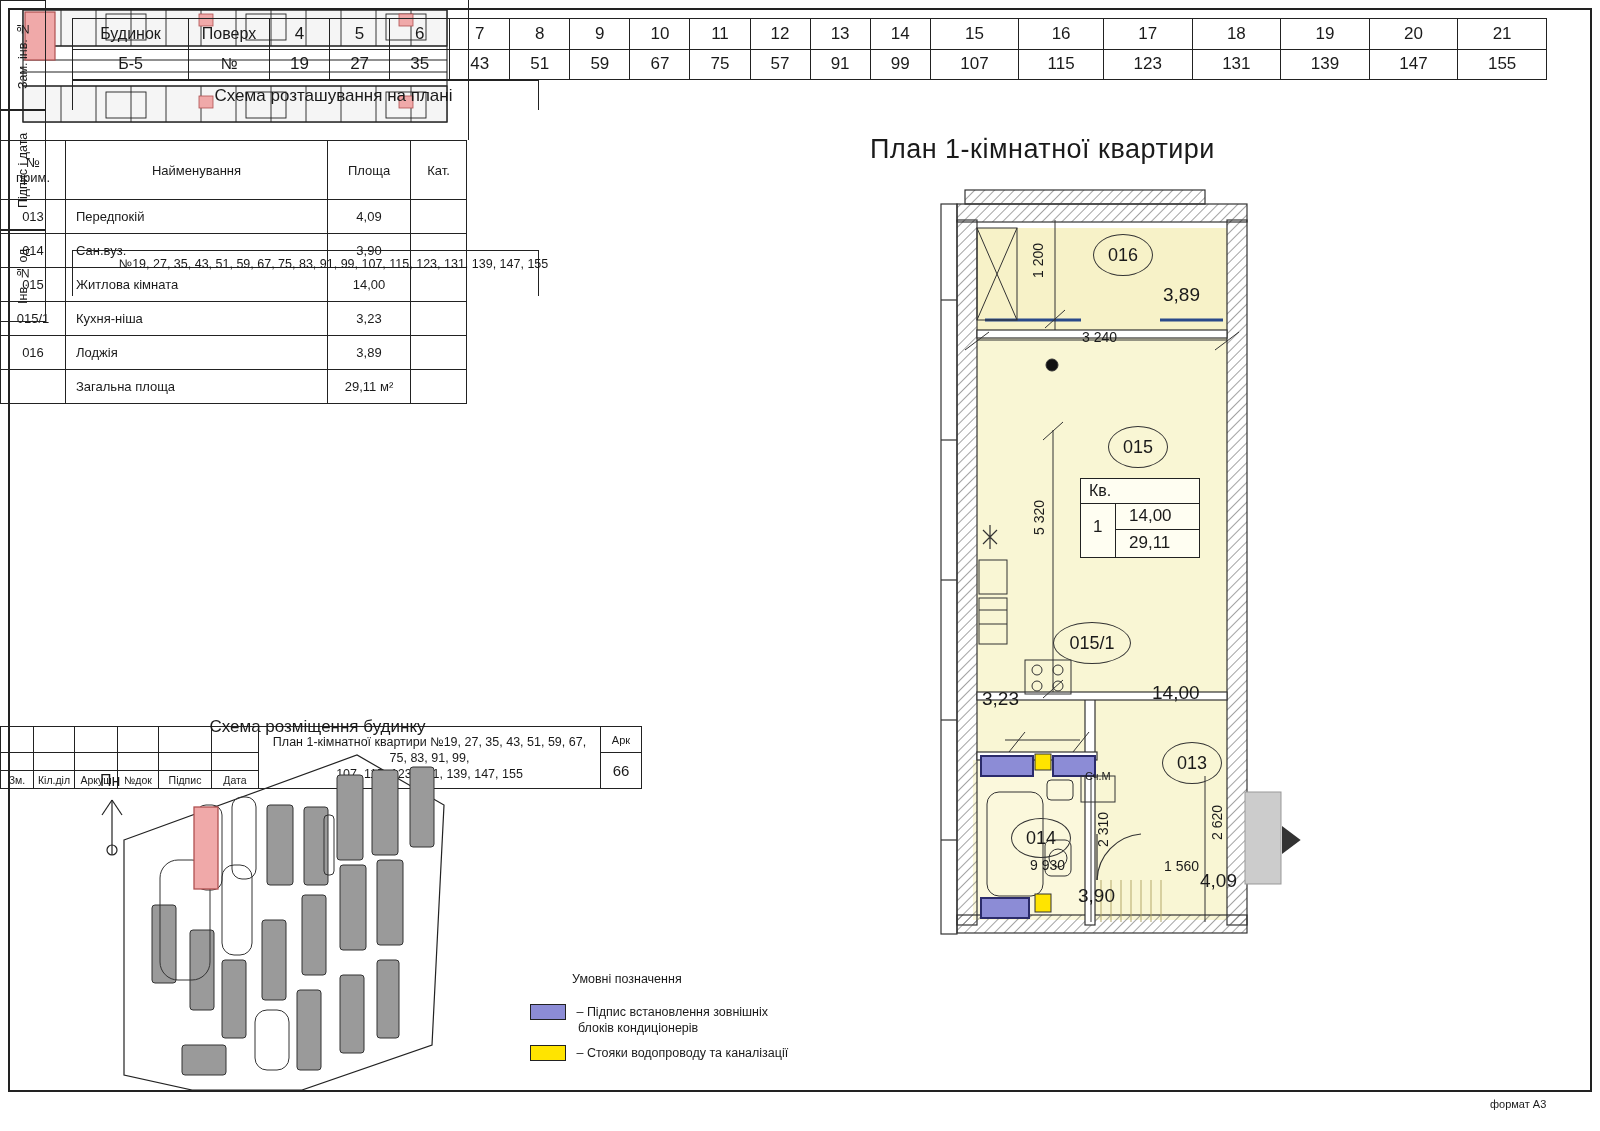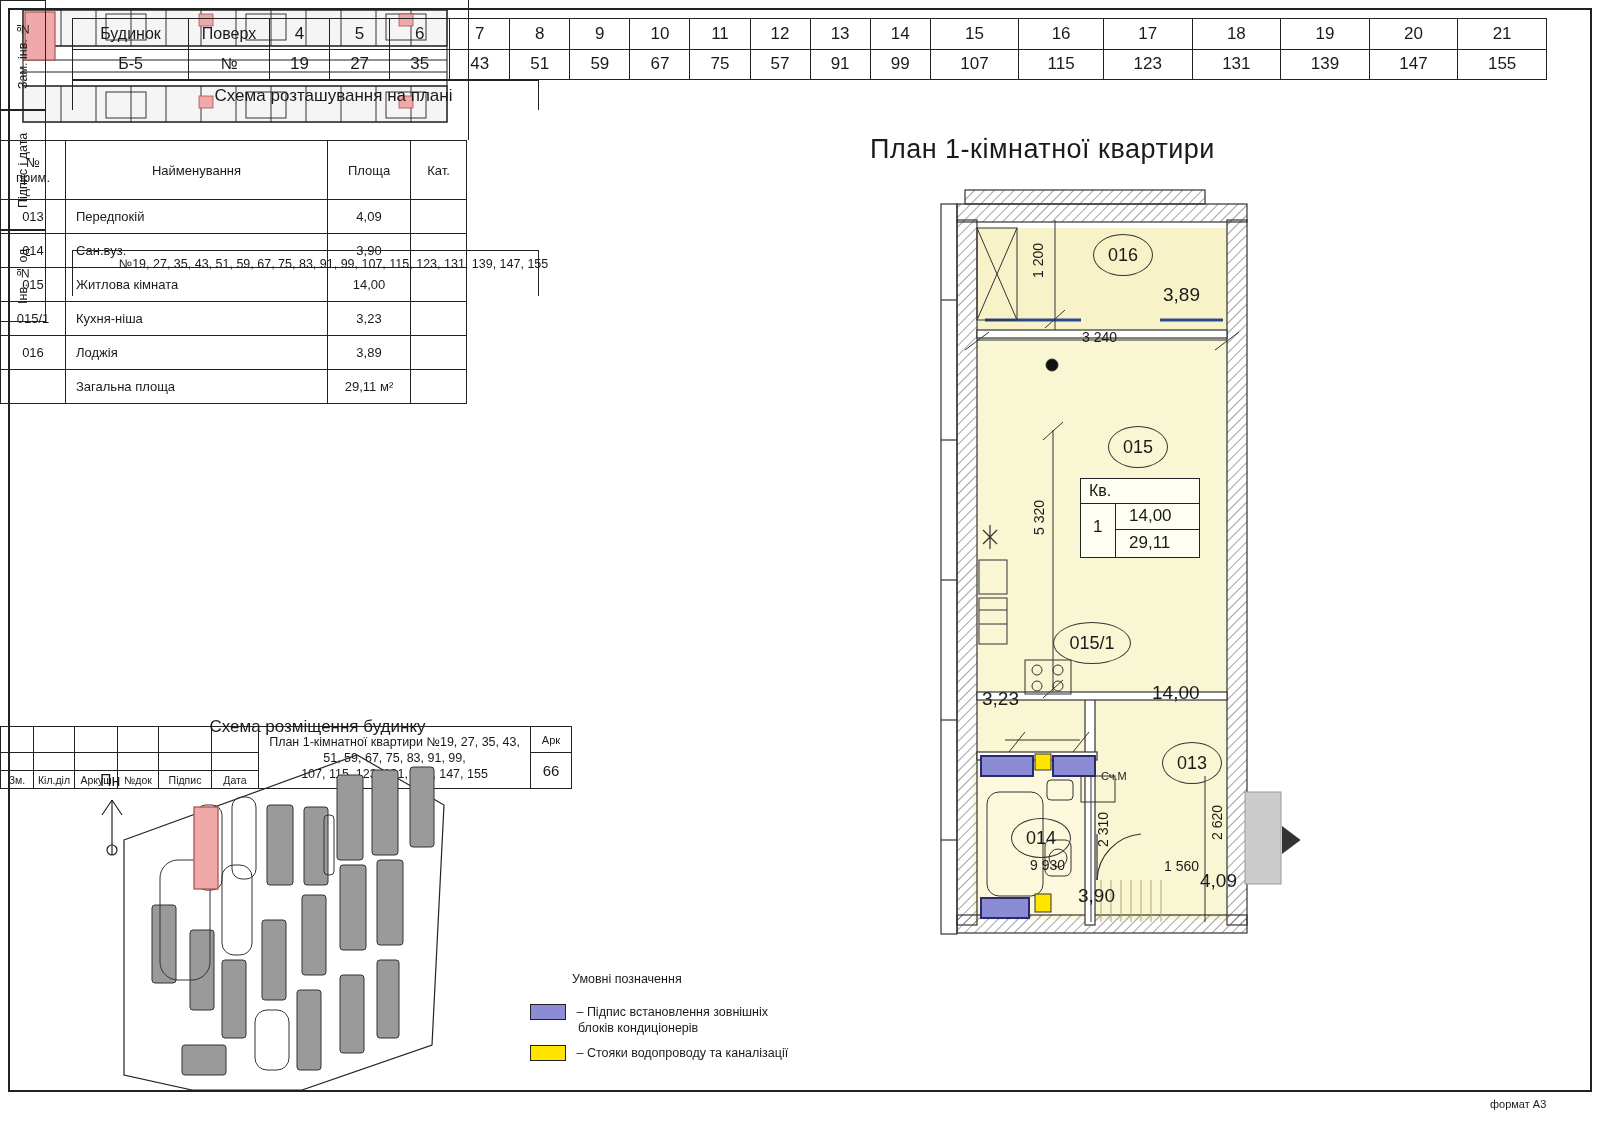--- a/index.html
+++ b/index.html
@@ -26,21 +26,21 @@
   .col-nm{text-align:left;padding-left:10px !important;}
   .col-s{width:72px;text-align:center;}
   .col-k{width:45px;text-align:center;}
   
   #side-strip{left:18px;top:767px;width:46px;height:322px;}
   #side-strip div.cell{position:absolute;left:0;width:46px;border:1.4px solid #222;box-sizing:border-box;}
   .vert{writing-mode:vertical-rl;transform:rotate(180deg);font-size:12.5px;text-align:center;width:100%;height:100%;display:flex;align-items:center;justify-content:center;}
   
   .title{font-size:17px;}
   
-  #stamp{left:862px;top:1032px;width:572px;height:62px;}
+  #stamp{left:862px;top:1032px;width:642px;height:62px;}
   #stamp table{border-collapse:collapse;width:100%;height:100%;font-size:11px;}
   #stamp td{border:1.3px solid #222;text-align:center;padding:0;}
   .legend-sw{display:inline-block;width:34px;height:14px;border:1.2px solid #222;vertical-align:middle;margin-right:6px;}
   .smalltxt{font-size:12.5px;}
 </style>
 </head>
 <body>
 
 <div class="sheet">
 
@@ -432,21 +432,21 @@
     <span>5 320</span>
   </div>
   <div style="position:absolute;left:1095px;top:812px;font-size:14px;writing-mode:vertical-rl;transform:rotate(180deg);">
     <span>2 310</span>
   </div>
   <div class="txt" style="left:1030px;top:857px;font-size:14px;">9 930</div>
   <div style="position:absolute;left:1209px;top:805px;font-size:14px;writing-mode:vertical-rl;transform:rotate(180deg);">
     <span>2 620</span>
   </div>
   <div class="txt" style="left:1164px;top:858px;font-size:14px;">1 560</div>
-  <div class="txt" style="left:1085px;top:770px;font-size:11px;margin-left:16px;">Сч.М</div>
+  <div class="txt" style="left:1085px;top:770px;font-size:11px;">Сч.М</div>
 
   <div style="position:absolute;left:1080px;top:478px;width:118px;height:78px;border:1.4px solid #222;background:#fffef2;">
     <div style="position:absolute;left:0;top:0;width:118px;height:24px;border-bottom:1.4px solid #222;"></div>
     <div style="position:absolute;left:34px;top:24px;width:0;height:54px;border-left:1.4px solid #222;"></div>
     <div style="position:absolute;left:34px;top:50px;width:84px;height:0;border-top:1.4px solid #222;"></div>
     <div class="txt" style="left:8px;top:3px;font-size:16px;">Кв.</div>
     <div class="txt" style="left:12px;top:38px;font-size:17px;">1</div>
     <div class="txt" style="left:48px;top:27px;font-size:17px;">14,00</div>
     <div class="txt" style="left:48px;top:54px;font-size:17px;">29,11</div>
   </div>

